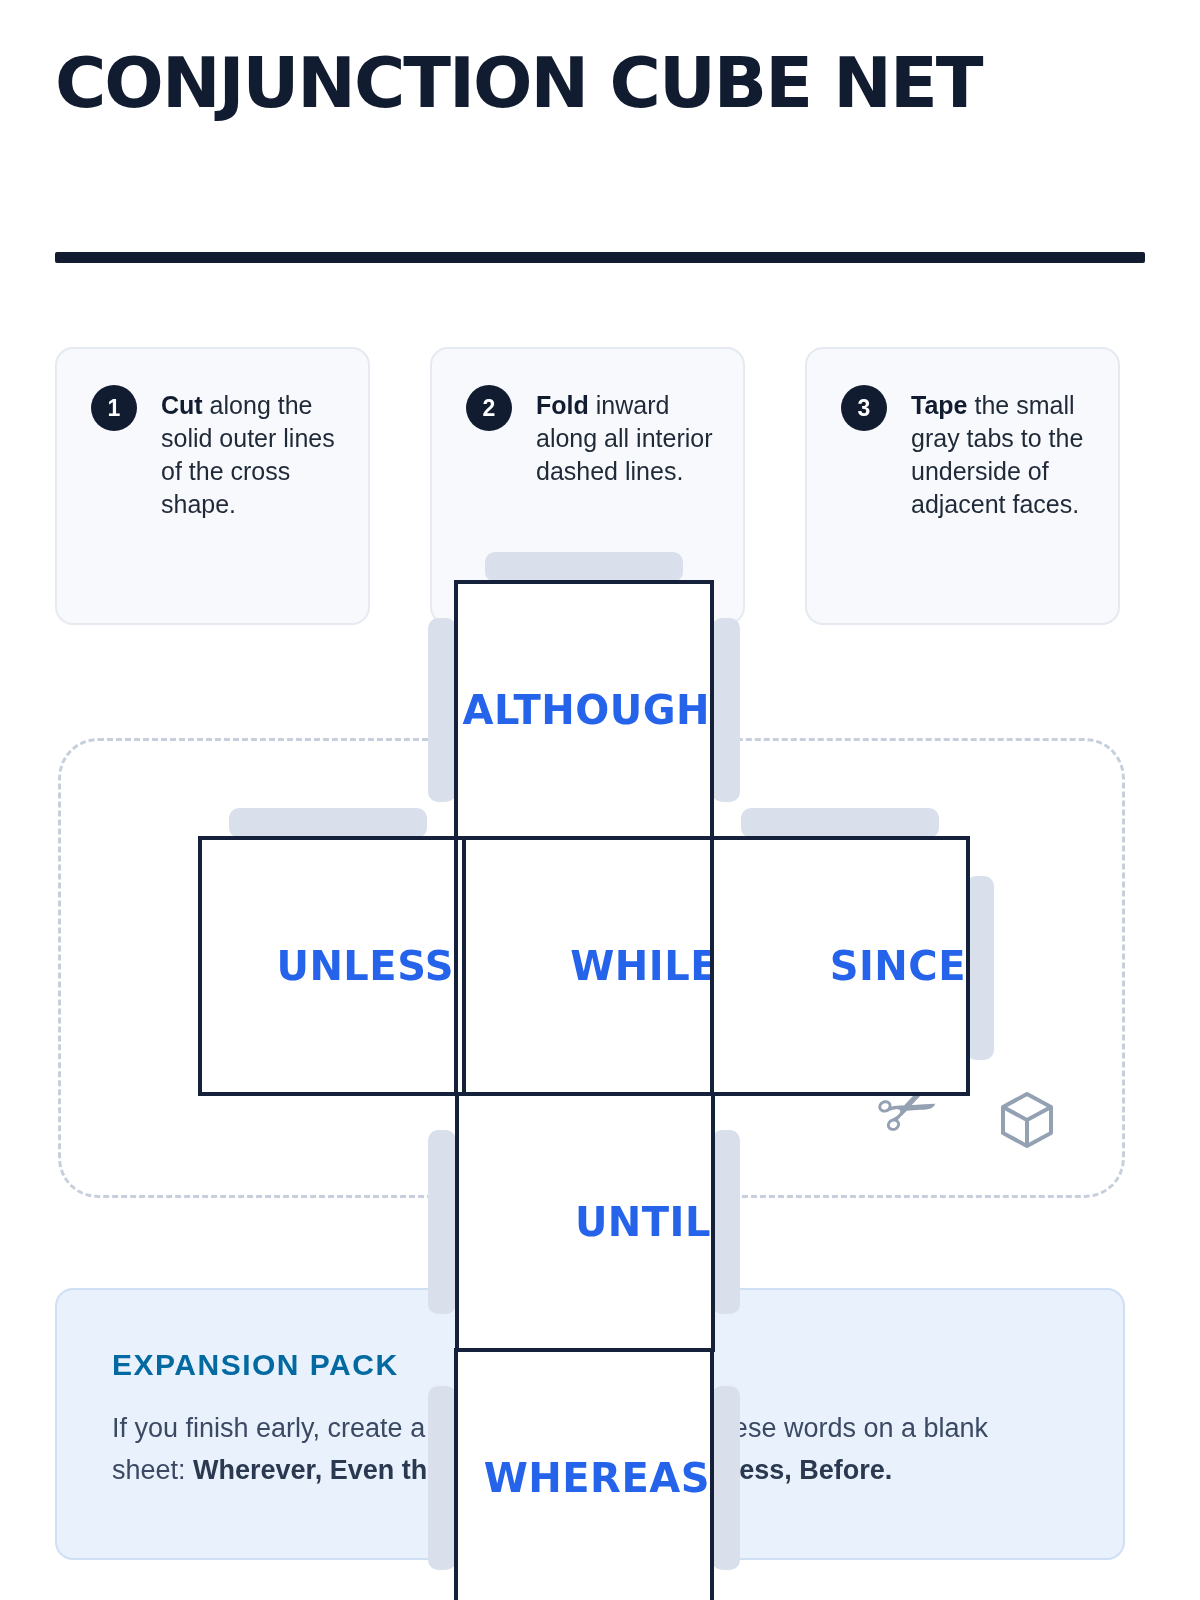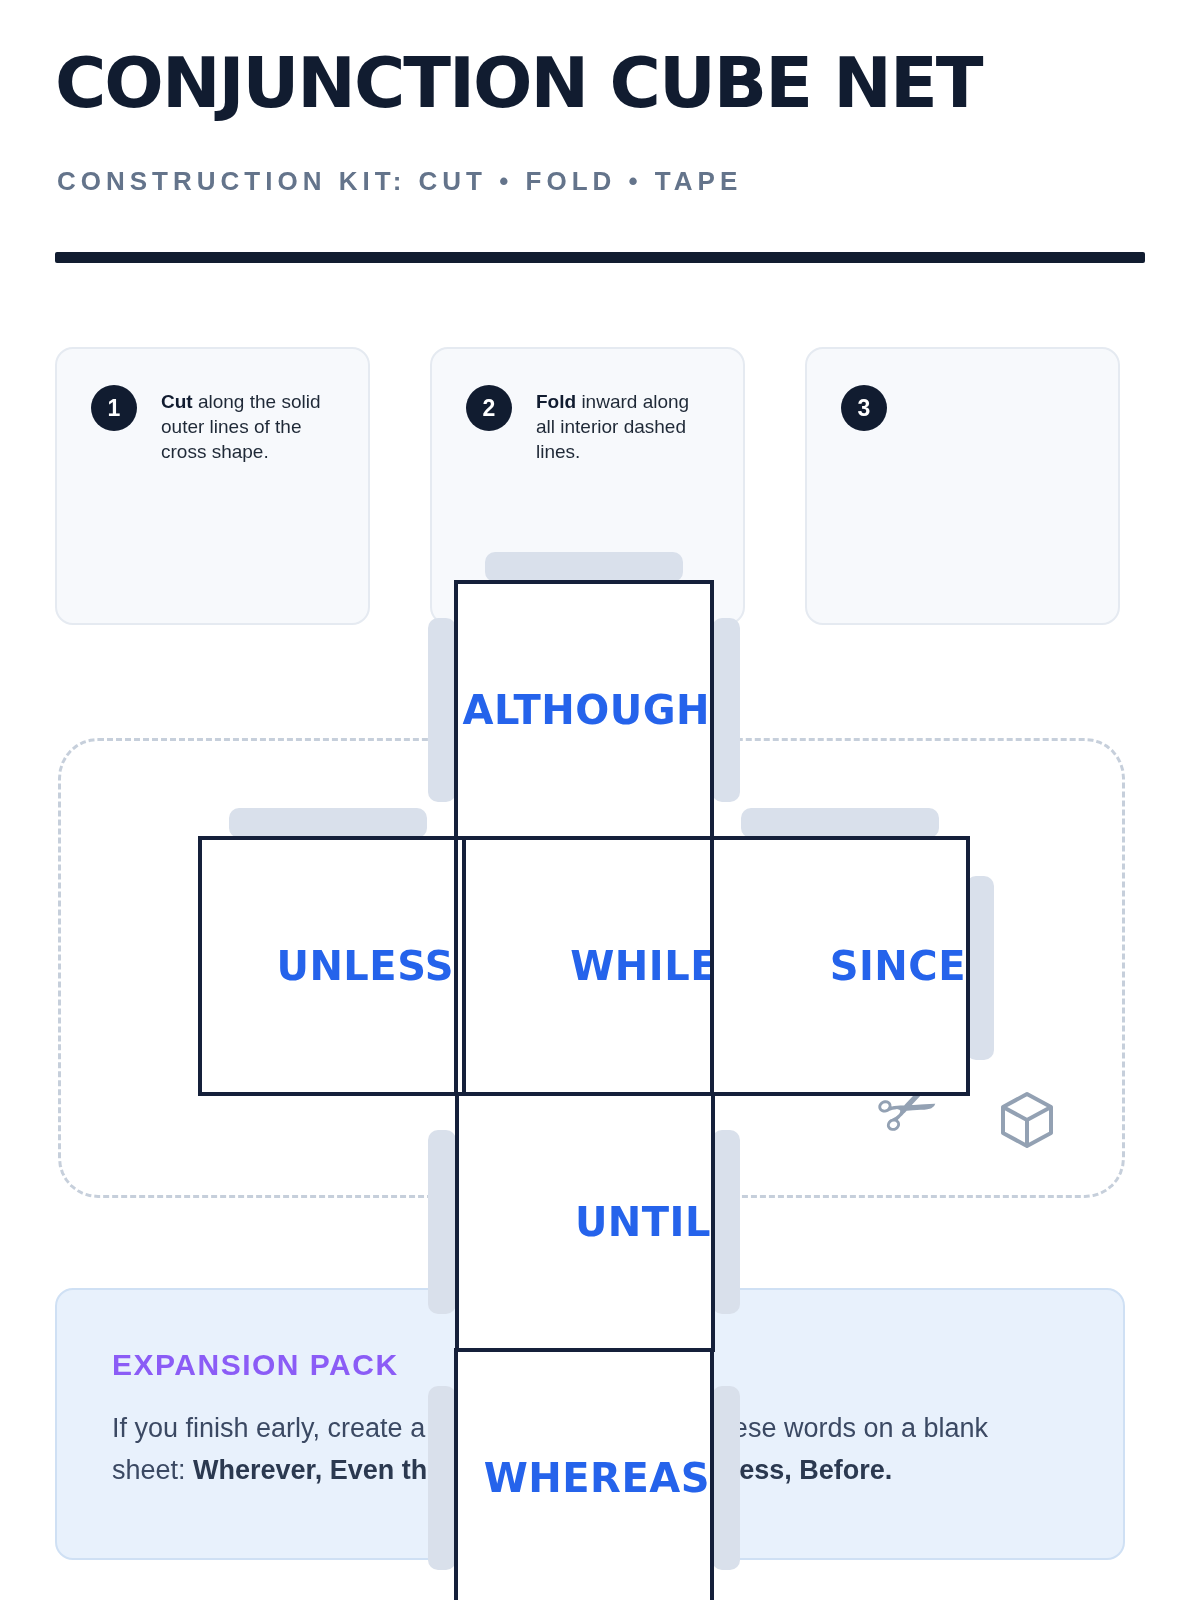--- a/index.html
+++ b/index.html
@@ -35,21 +35,21 @@
     padding: 36px 30px 30px 34px;
     display: flex; align-items: flex-start; gap: 24px;
   }
   .step-num {
     flex-shrink: 0; width: 46px; height: 46px; border-radius: 50%;
     background: #111c30; color: #ffffff;
     font-size: 23px; font-weight: 700;
     display: flex; align-items: center; justify-content: center;
   }
   .step-text {
-    font-size: 19px; line-height: 1.32; color: #1f2937; padding-top: 4px;
+    font-size: 25px; line-height: 1.32; color: #1f2937; padding-top: 4px;
   }
   .step-text b { font-weight: 700; color: #111c30; }
 
   
   .dashed-region {
     position: absolute; left: 58px; top: 738px; width: 1067px; height: 460px;
     border: 3px dashed #c6cfdb; border-radius: 40px; z-index: 1;
   }
   .tab {
     position: absolute; background: #d9e0eb; border-radius: 10px; z-index: 2;
@@ -94,48 +94,48 @@
     position: absolute; left: 995px; top: 1088px; z-index: 2;
   }
 
   
   .expansion {
     position: absolute; left: 55px; top: 1288px; width: 1070px; height: 272px;
     background: #e8f1fc; border: 2px solid #cfe0f4; border-radius: 18px;
     padding: 58px 60px 0 55px; z-index: 1;
   }
   .expansion-heading {
-    font-size: 30px; font-weight: 800; letter-spacing: 1.5px; color: #8b5cf6;
+    font-size: 30px; font-weight: 800; letter-spacing: 1.5px; color: #0369a1;
     margin-bottom: 26px;
   }
   .expansion-body {
     font-size: 27px; line-height: 1.55; color: #3b4963; max-width: 950px;
   }
   .expansion-body b { font-weight: 700; color: #2b3950; }
 </style>
 </head>
 <body>
 
 <div class="page">
 
   <h1 class="title">CONJUNCTION CUBE NET</h1>
-  <div class="subtitle">CONSTRUCTION KIT: CUT • FOLD • TAPE</div>
   <div class="rule"></div>
 
   <div class="steps">
     <div class="step-card">
       <span class="step-num">1</span>
       <p class="step-text"><b>Cut</b> <span>along the solid outer lines of the cross shape.</span></p>
     </div>
     <div class="step-card">
       <span class="step-num">2</span>
       <p class="step-text"><b>Fold</b> <span>inward along all interior dashed lines.</span></p>
     </div>
     <div class="step-card">
       <span class="step-num">3</span>
+      <p class="step-text"><b>Tape</b> <span>the small gray tabs to the underside of adjacent faces.</span></p>
     </div>
   </div>
 
   <div class="dashed-region"></div>
 
   <div class="tab h tab-top"></div>
   <div class="tab v tab-alt-left"></div>
   <div class="tab v tab-alt-right"></div>
   <div class="tab h tab-unless-top"></div>
   <div class="tab h tab-since-top"></div>

